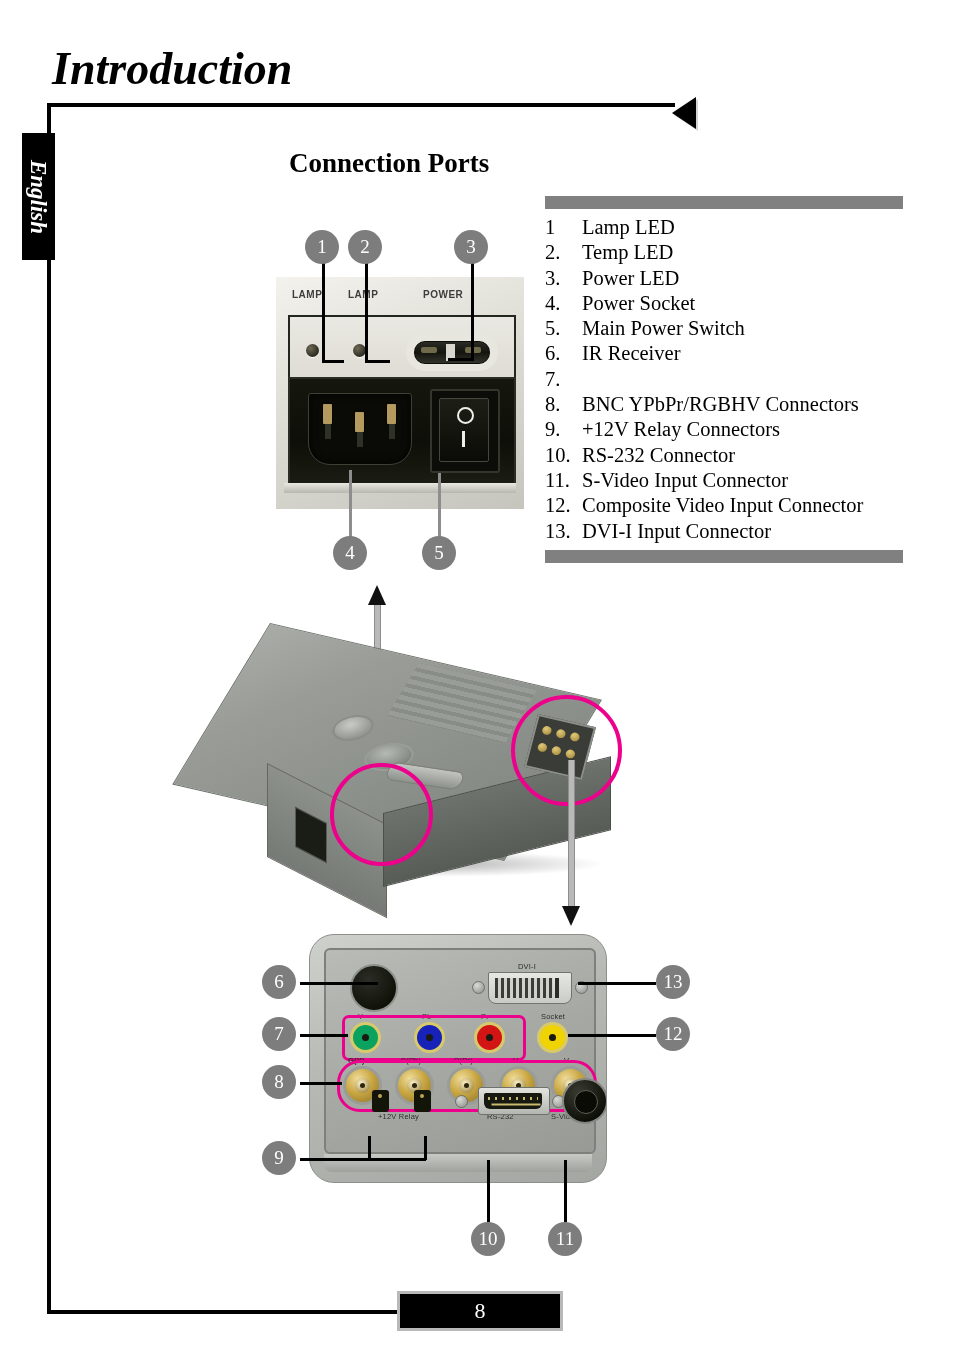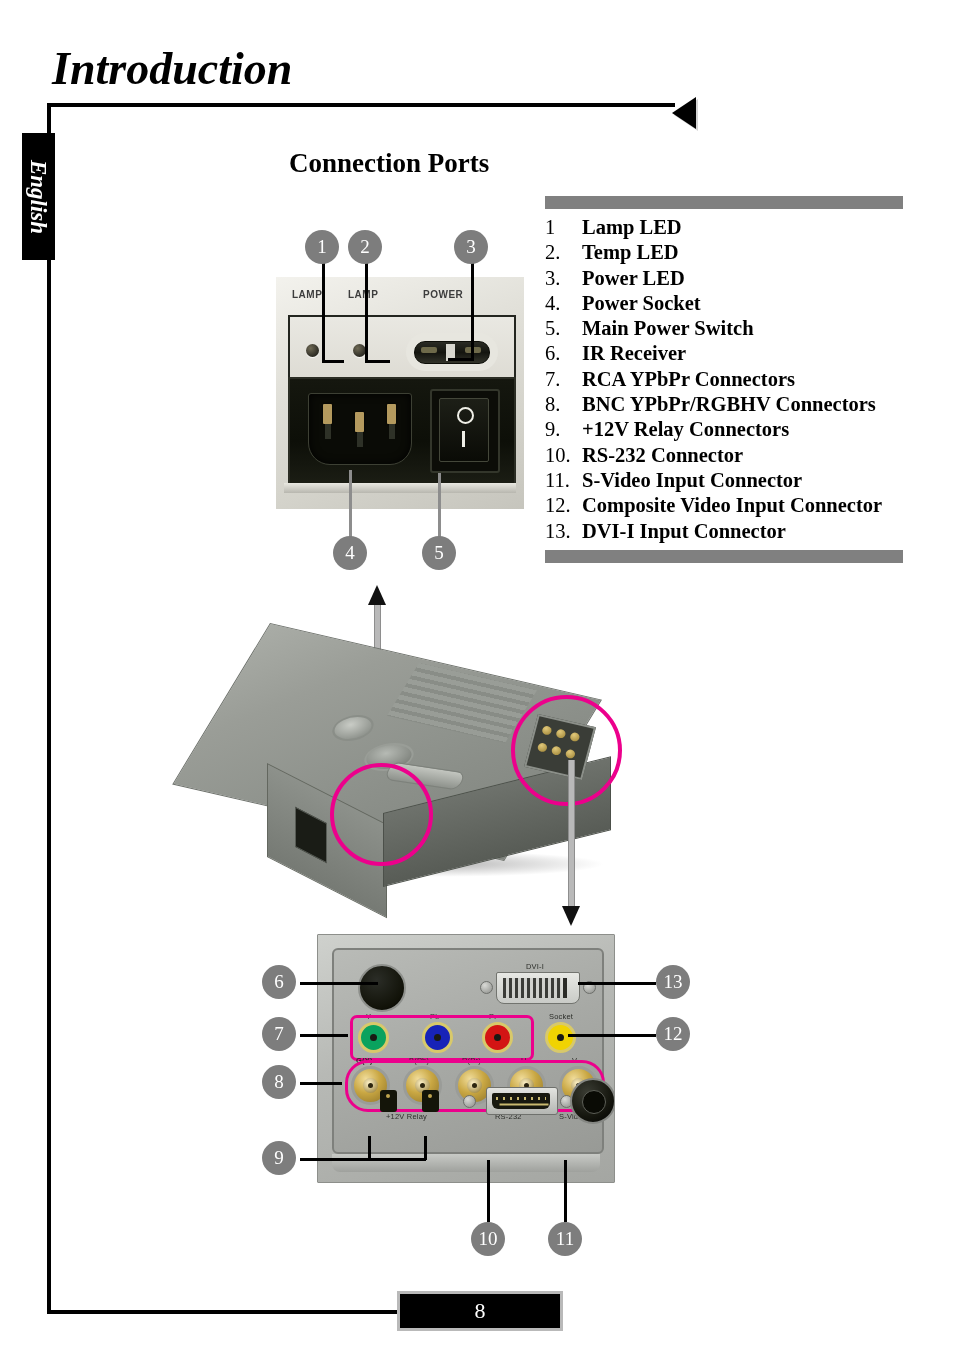--- a/index.html
+++ b/index.html
@@ -69,21 +69,21 @@
   .legend-list{
     margin:6px 0 0 0;padding:0;list-style:none;
     font-family:"Liberation Serif", serif;
     font-size:20.5px;color:#000;line-height:25.3px;
   }
   .legend-list li{
     display:flex;
     align-items:flex-start;
   }
   .legend-num{width:37px;flex:0 0 37px;}
-  .legend-label{flex:1;font-weight:bold;}
+  .legend-label{flex:1;}
 
   
   .led-photo{
     position:absolute;left:276px;top:277px;
     width:248px;height:232px;
     background:#efeee9;
     overflow:hidden;
   }
   .led-bezel{
     position:absolute;left:0;top:0;width:248px;height:232px;
@@ -270,23 +270,23 @@
     background:radial-gradient(circle at 35% 30%,#e2c97a,#9a8033);
   }
   .circle-hl{
     position:absolute;border:4px solid #ec008c;border-radius:50%;
   }
   .hl-left{left:75px;top:148px;width:95px;height:95px;}
   .hl-right{left:256px;top:80px;width:103px;height:103px;}
 
   
   .conn-photo{
-    position:absolute;left:317px;top:934px;width:296px;height:247px;
+    position:absolute;left:309px;top:934px;width:296px;height:247px;
     background:linear-gradient(160deg,#cfd1cd 0%,#b7b9b5 40%,#a4a6a2 100%);
-    border-radius:1px;
+    border-radius:25px;
     border:1px solid #8d8f8b;
     overflow:hidden;
   }
   .conn-inner{
     position:absolute;left:14px;top:13px;width:268px;height:202px;
     background:linear-gradient(160deg,#b9bbb7 0%,#a7a9a5 50%,#989a96 100%);
     border:2px solid #7e807c;border-radius:6px;
   }
   .conn-bottom-lip{
     position:absolute;left:14px;top:219px;width:268px;height:18px;
@@ -436,21 +436,20 @@
       <li>
           <span class="legend-num">5.</span>
           <span class="legend-label">Main Power  Switch</span>
         </li>
       <li>
           <span class="legend-num">6.</span>
           <span class="legend-label">IR Receiver</span>
         </li>
       <li>
           <span class="legend-num">7.</span>
-          <span class="legend-label">RCA YPbPr Connectors</span>
         </li>
       <li>
           <span class="legend-num">8.</span>
           <span class="legend-label">BNC YPbPr/RGBHV Connectors</span>
         </li>
       <li>
           <span class="legend-num">9.</span>
           <span class="legend-label">+12V Relay Connectors</span>
         </li>
       <li>

